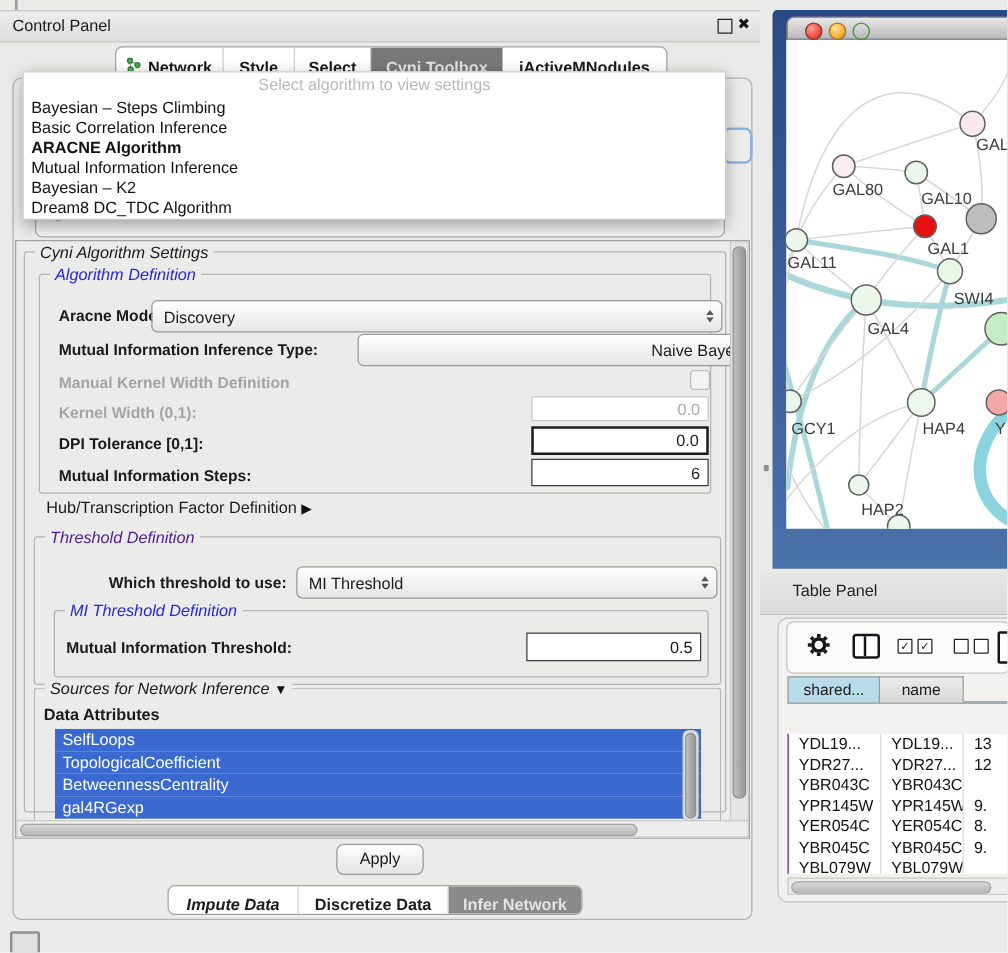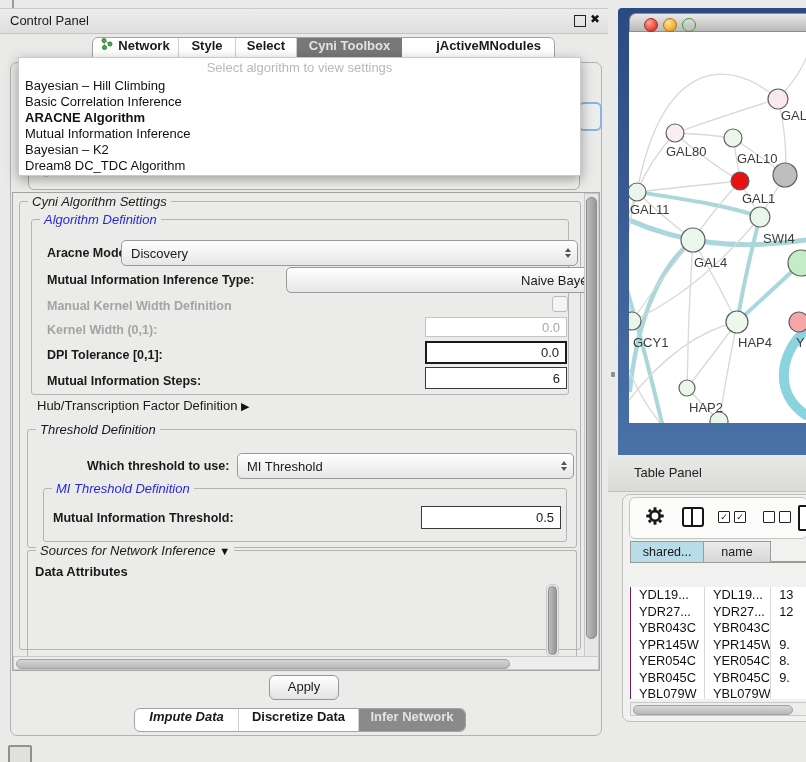--- a/index.html
+++ b/index.html
@@ -8,21 +8,21 @@
   .abs{position:absolute;}
   
   .cp-titlebar{left:0;top:8px;width:608px;height:24px;background:linear-gradient(#ececec,#dedede);
                border-top:1px solid #c8c8c8;border-bottom:1px solid #c4c4c4;}
   .cp-title{position:absolute;left:10px;top:4px;font-size:13px;color:#1a1a1a;}
   .float-btn{left:574px;top:6px;width:10px;height:10px;border:1.5px solid #222;}
   .close-btn{left:590px;top:3px;font-size:12px;font-weight:700;color:#111;}
   .top-tick{left:12px;top:0;width:2px;height:8px;background:#9a9a9a;}
   
   .tabbar{display:flex;background:#fff;border:1px solid #a3a3a3;border-radius:6px;overflow:hidden;}
-  .tabbar .tab{display:flex;align-items:flex-start;justify-content:center;gap:5px;font-size:13px;font-weight:600;
+  .tabbar .tab{display:flex;align-items:flex-end;justify-content:center;gap:5px;font-size:13px;font-weight:600;
                color:#1a1a1a;border-right:1px solid #d0d0d0;cursor:default;height:100%;}
   .tabbar .tab:last-child{border-right:none;}
   .tabbar .tab.selected{background:#787878;color:#e3e3e3;border-right:none;}
   
   .cp-body{left:10px;top:62px;width:590px;height:672px;background:#ebebe9;border:1px solid #b2b2b2;border-radius:7px;}
   
   #popup{left:18px;top:57px;width:561px;height:117px;background:#fff;border:1px solid #c9c9c9;
          box-shadow:0 4px 12px rgba(0,0,0,.35);z-index:30;}
   .popup-prompt{height:20px;line-height:20px;text-align:center;color:#b8b8b8;font-size:13px;}
   .popup-item{height:16px;line-height:16px;padding-left:6px;font-size:13px;color:#111;}
@@ -112,21 +112,21 @@
       </div>
       <div class="tab" style="width: 56px;">
         <span>Style</span>
       </div>
       <div class="tab" style="width: 60px;">
         <span>Select</span>
       </div>
       <div class="tab selected" style="width: 105px;">
         <span>Cyni Toolbox</span>
       </div>
-      <div class="tab" style="width: 131px; margin-left: 21px;">
+      <div class="tab" style="width: 131px;">
         <span>jActiveMNodules</span>
       </div>
     </div>
 
   <div class="cp-body abs"></div>
 
   <div class="bg-combo abs">
     <span>galFiltered.sif default node</span>
   </div>
   <div class="bg-focus abs"></div>
@@ -176,21 +176,21 @@
     <div class="field" style="left:412px;top:174px;width:142px;height:22px;border:1.5px solid #3a3a3a;">
       <span>6</span>
     </div>
 
     <span style="position:absolute;left:24px;top:205px;font-size:13px;">
       <span>Hub/Transcription Factor Definition</span>
       <span class="tri"> ▶</span>
     </span>
 
     <div class="grp" style="left:14px;top:236px;width:548px;height:117px;">
-      <span class="legend" style="color:#0f172a;">Threshold Definition</span>
+      <span class="legend" style="color:#4c1d95;">Threshold Definition</span>
     </div>
     <span class="lbl" style="left:74px;top:266px;">Which threshold to use:</span>
     <div class="combo" style="left:224px;top:260px;width:326px;height:24px;">
       <span>MI Threshold</span>
       <span class="stepper">
           <i class="up"></i>
           <i class="down"></i>
         </span>
     </div>
 
@@ -204,35 +204,41 @@
 
     <div class="grp" style="left:14px;top:357px;width:548px;height:106px;border-bottom:none;border-radius:3px 3px 0 0;">
       <span class="legend">
         <span>Sources for Network Inference</span>
         <span class="tri"> ▼</span>
       </span>
     </div>
     <span class="lbl" style="left:22px;top:371px;font-size:13px;">Data Attributes</span>
   </div>
 
+  <div id="attr-list">
+      <div class="attr-item" style="background: rgb(58, 105, 207);">SelfLoops</div>
+      <div class="attr-item" style="background: rgb(58, 105, 207);">TopologicalCoefficient</div>
+      <div class="attr-item" style="background: rgb(58, 105, 207);">BetweennessCentrality</div>
+      <div class="attr-item" style="background: rgb(58, 105, 207);">gal4RGexp</div>
+    </div>
   <div class="vsb-track abs" style="left:546px;top:584px;width:11px;height:71px;">
     <span class="vsb-thumb" style="left:1px;top:1px;width:7px;height:67px;"></span>
   </div>
 
   <div class="vsb-track abs" style="left:584px;top:193px;width:13px;height:462px;border-radius:0;">
     <span class="vsb-thumb" style="left:1px;top:3px;width:9px;height:440px;"></span>
   </div>
   <div class="hsb-track abs" style="left:13px;top:656px;width:584px;height:12px;">
     <span class="hsb-thumb" style="left:2px;top:1.5px;width:492px;height:8px;"></span>
   </div>
 
   <div id="popup" class="abs">
     <div class="popup-prompt">Select algorithm to view settings</div>
     <div id="popup-list">
-        <div class="popup-item">Bayesian – Hill Climbing</div>
+        <div class="popup-item">Bayesian – Steps Climbing</div>
         <div class="popup-item">Basic Correlation Inference</div>
         <div class="popup-item bold">ARACNE Algorithm</div>
         <div class="popup-item">Mutual Information Inference</div>
         <div class="popup-item">Bayesian – K2</div>
         <div class="popup-item">Dream8 DC_TDC Algorithm</div>
       </div>
   </div>
 
   <div class="apply abs">
     <span>Apply</span>

